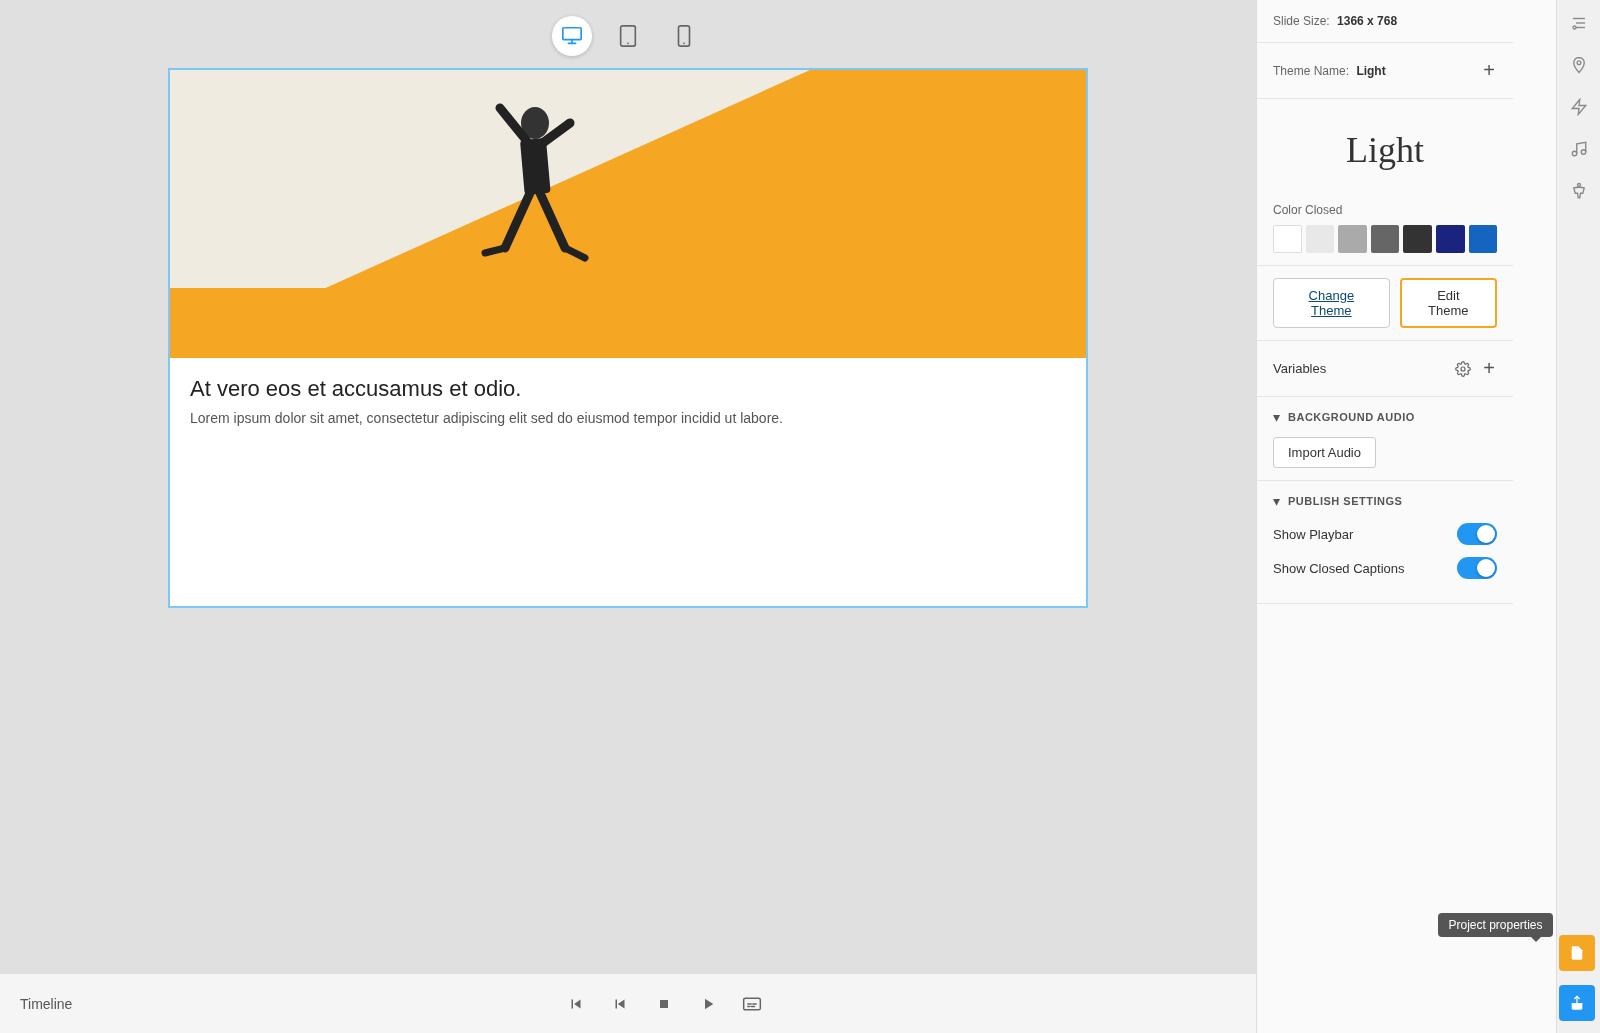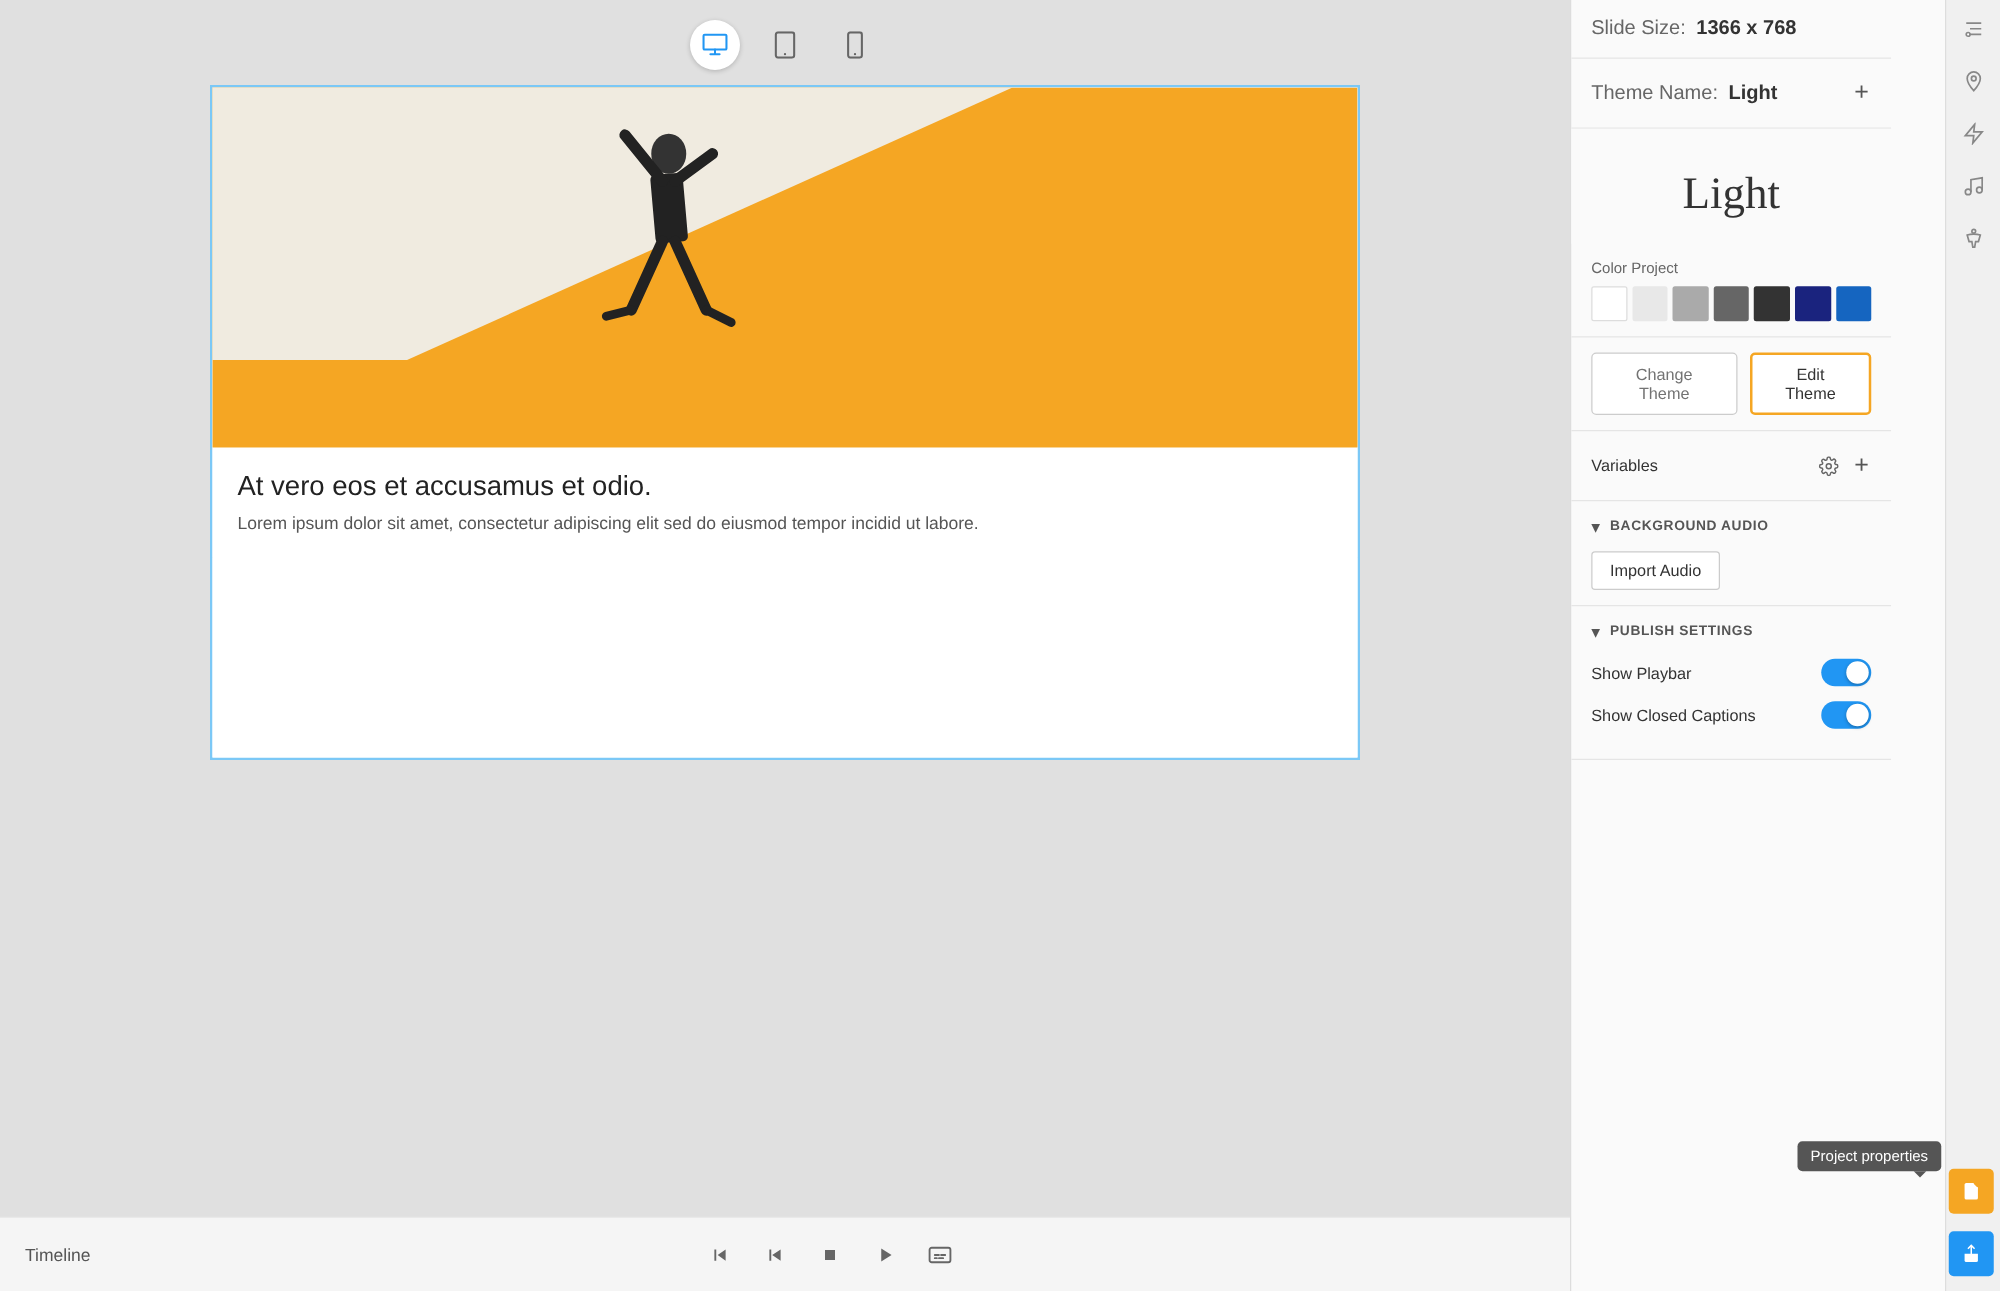--- a/index.html
+++ b/index.html
@@ -181,21 +181,21 @@
       border-bottom: 1px solid #e5e5e5;
     }
 
     .panel-row {
       display: flex;
       align-items: center;
       justify-content: space-between;
     }
 
     .panel-label {
-      font-size: 16px;
+      font-size: 12px;
       color: #666;
     }
 
     .icon-btn {
       background: none;
       border: none;
       cursor: pointer;
       color: #666;
       font-size: 18px;
       display: flex;
@@ -253,21 +253,22 @@
     .theme-btn {
       padding: 8px 16px;
       border-radius: 4px;
       font-size: 13px;
       cursor: pointer;
     }
 
     .theme-btn-change {
       background: white;
       border: 1px solid #ccc;
-      color: #737373;
+      color: #0c4a6e;
+      text-decoration: underline;
     }
 
     .theme-btn-edit {
       background: white;
       border: 2px solid #f5a623;
       color: #333;
       font-weight: 500;
     }
 
     
@@ -599,21 +600,21 @@
           </span>
           <button class="icon-btn" style="font-size:20px; color:#555;">+</button>
         </div>
       </div>
 
       <div class="theme-preview">
         <span class="theme-name-display">Light</span>
       </div>
 
       <div class="color-palette-section">
-        <div class="color-palette-label">Color Project</div>
+        <div class="color-palette-label">Color Closed</div>
         <div class="color-swatches">
           <div class="swatch" style="background:#ffffff; border:1px solid #ddd;"></div>
           <div class="swatch" style="background:#e8e8e8;"></div>
           <div class="swatch" style="background:#aaaaaa;"></div>
           <div class="swatch" style="background:#666666;"></div>
           <div class="swatch" style="background:#333333;"></div>
           <div class="swatch" style="background:#1a237e;"></div>
           <div class="swatch" style="background:#1565c0;"></div>
         </div>
       </div>

